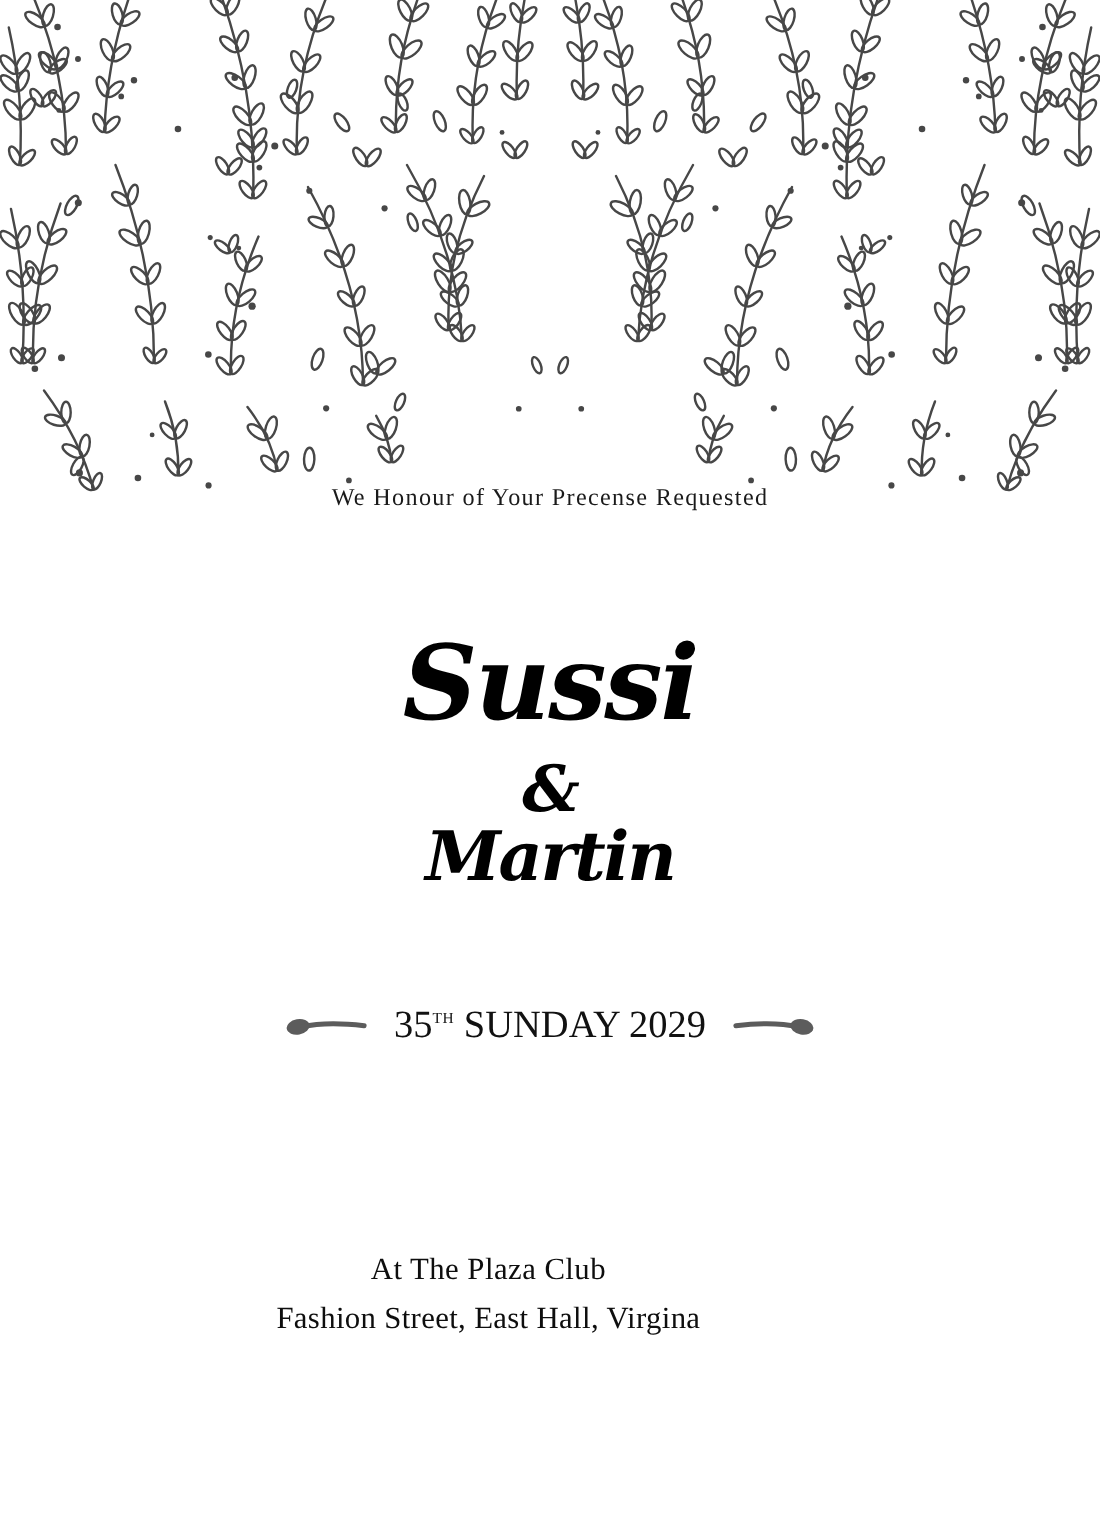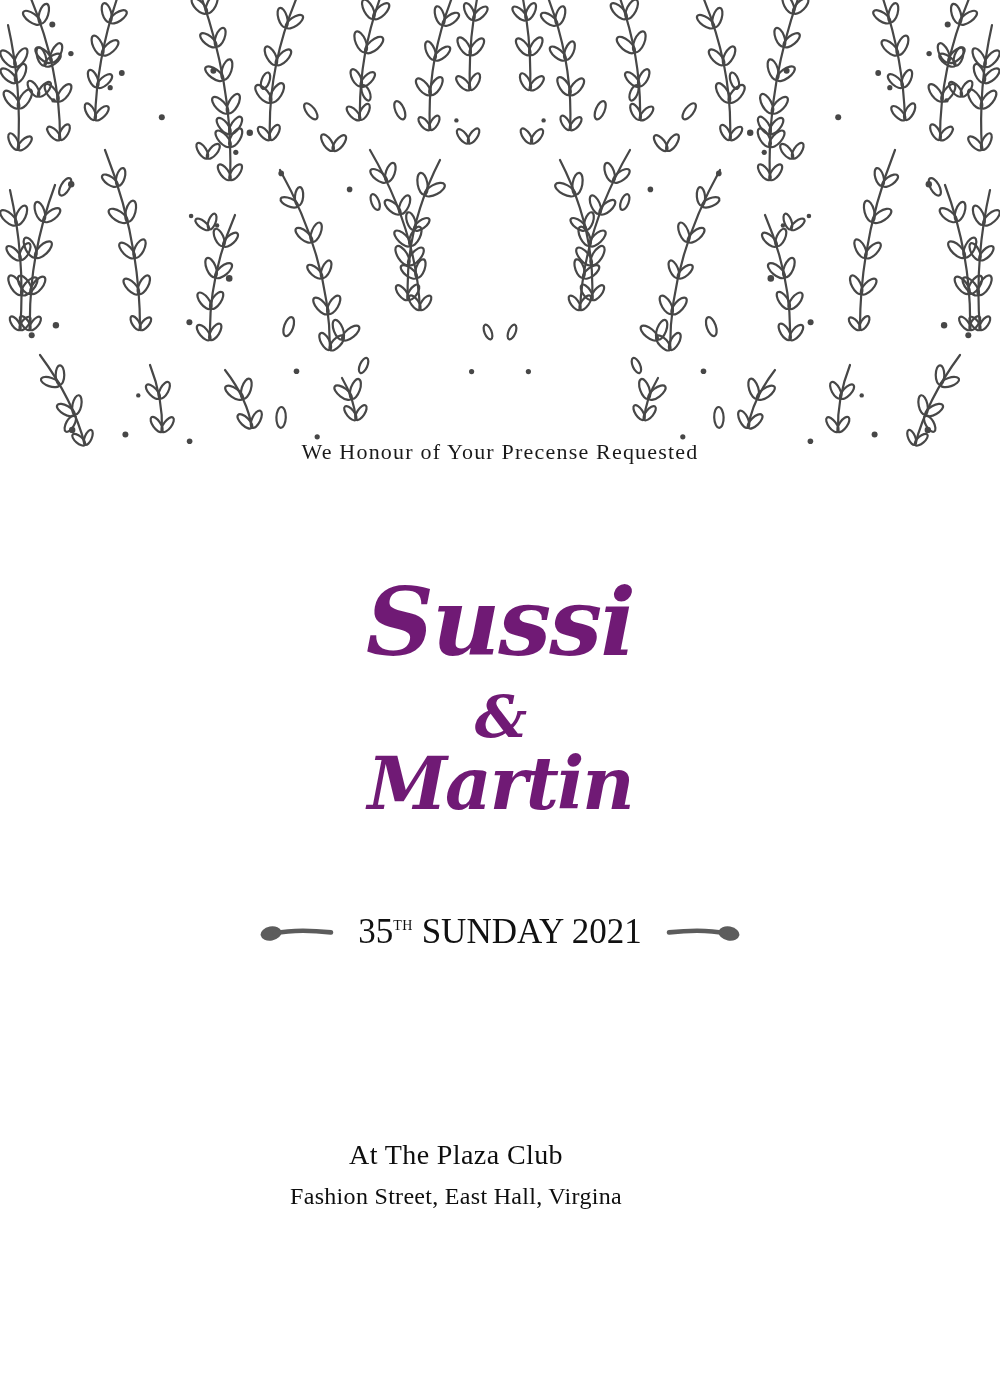--- a/index.html
+++ b/index.html
@@ -36,27 +36,27 @@
     font-size:22px;
     letter-spacing:1.2px;
     line-height:1.1;
   }
   
   .script{
     position:absolute;left:0;width:1000px;
     text-align:center;
     font-family:"DejaVu Serif", serif;
     font-style:italic;font-weight:bold;
-    color:#701a75;
+    color:#000000;
     letter-spacing:-2px;
     line-height:1;
   }
   .name-bride{top:575px;font-size:94px;}
   .amp{top:688px;font-size:58px;}
-  .name-groom{top:748px;font-size:72px;}
+  .name-groom{top:748px;font-size:62px;}
   
   .date-row{
     position:absolute;top:912px;left:0;width:1000px;
     display:flex;align-items:center;justify-content:center;
     color:var(--text);
   }
   .date-text{
     font-size:35px;
     color:#111;
     margin:0 24px;
@@ -64,31 +64,31 @@
   }
   .date-text sup{
     font-size:14px;
     vertical-align:super;
     letter-spacing:0.5px;
   }
   .ornament{width:74px;height:24px;color:var(--ornament);}
   .ornament.right{transform:scaleX(-1);}
   
   .venue{
-    position:absolute;top:1139px;left:12px;width:888px;
+    position:absolute;top:1139px;left:0;width:888px;
     text-align:center;color:#0e0e0e;
   }
   .venue-name{
     margin:0 0 12px 0;
     font-size:28px;
     letter-spacing:0.4px;
   }
   .venue-address{
     margin:0;
-    font-size:24px;
+    font-size:28px;
     letter-spacing:0.3px;
   }
 </style>
 </head>
 <body>
 
 <div class="card">
 
   <svg id="vines" viewBox="0 0 1000 480" preserveAspectRatio="none">
       <g id="halfL" fill="none" stroke="#474747" stroke-width="2.2" stroke-linecap="round">
@@ -484,21 +484,21 @@
 
   <div class="script name-bride">Sussi</div>
   <div class="script amp">&amp;</div>
   <div class="script name-groom">Martin</div>
 
   <div class="date-row">
     <svg class="ornament left" viewBox="0 0 74 24">
       <ellipse cx="11" cy="13.5" rx="10.5" ry="7" fill="currentColor" transform="rotate(-10 11 13.5)"></ellipse>
       <path d="M15 13.5 C 33 9.2, 52 10.3, 71 12.4" fill="none" stroke="currentColor" stroke-width="4.6" stroke-linecap="round"></path>
     </svg>
-    <div class="date-text"><span>35</span><sup>TH</sup><span> SUNDAY 2021</span></div>
+    <div class="date-text"><span>35</span><sup>TH</sup><span> SUNDAY 2029</span></div>
     <svg class="ornament right" viewBox="0 0 74 24">
       <ellipse cx="11" cy="13.5" rx="10.5" ry="7" fill="currentColor" transform="rotate(-10 11 13.5)"></ellipse>
       <path d="M15 13.5 C 33 9.2, 52 10.3, 71 12.4" fill="none" stroke="currentColor" stroke-width="4.6" stroke-linecap="round"></path>
     </svg>
   </div>
 
   <div class="venue">
     <p class="venue-name">At The Plaza Club</p>
     <p class="venue-address">Fashion Street, East Hall, Virgina</p>
   </div>

